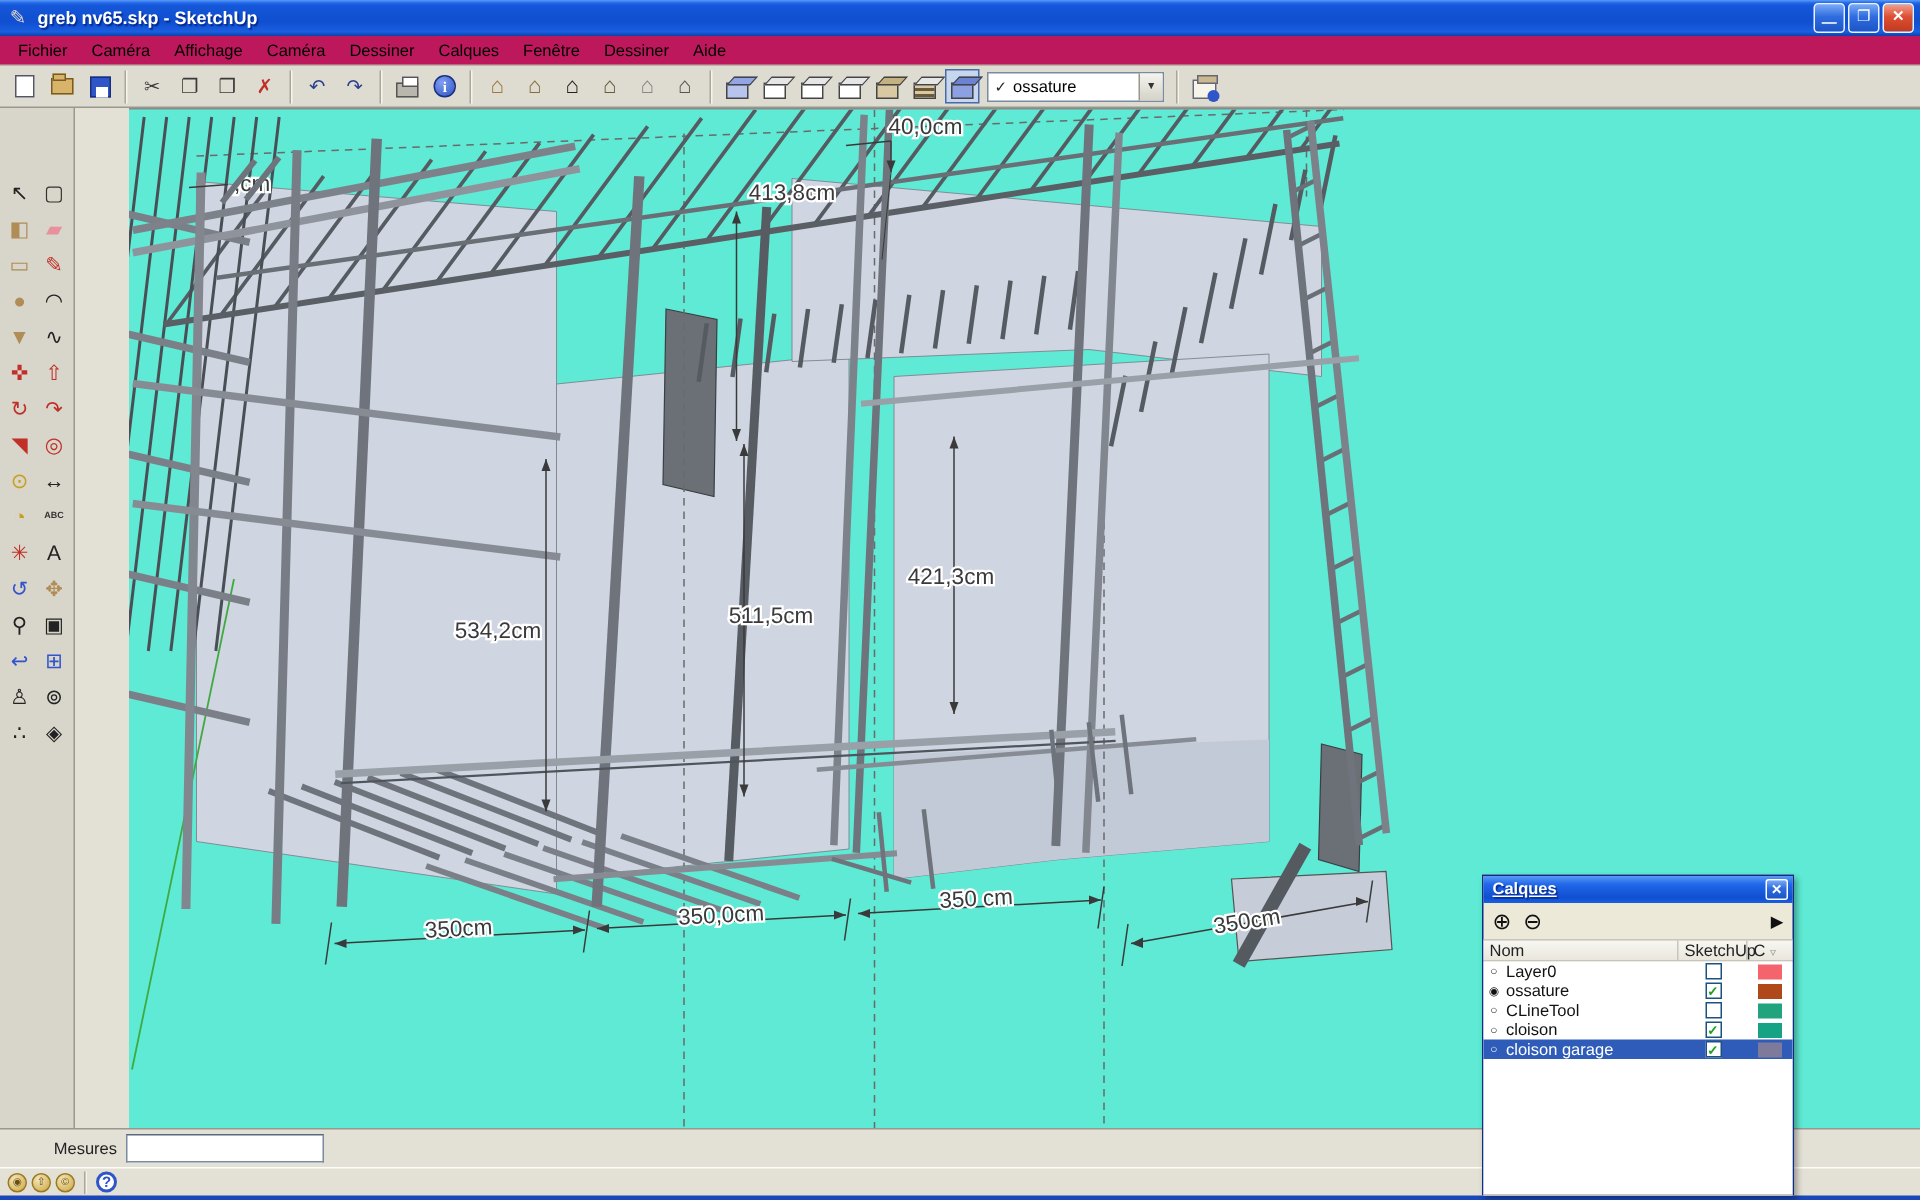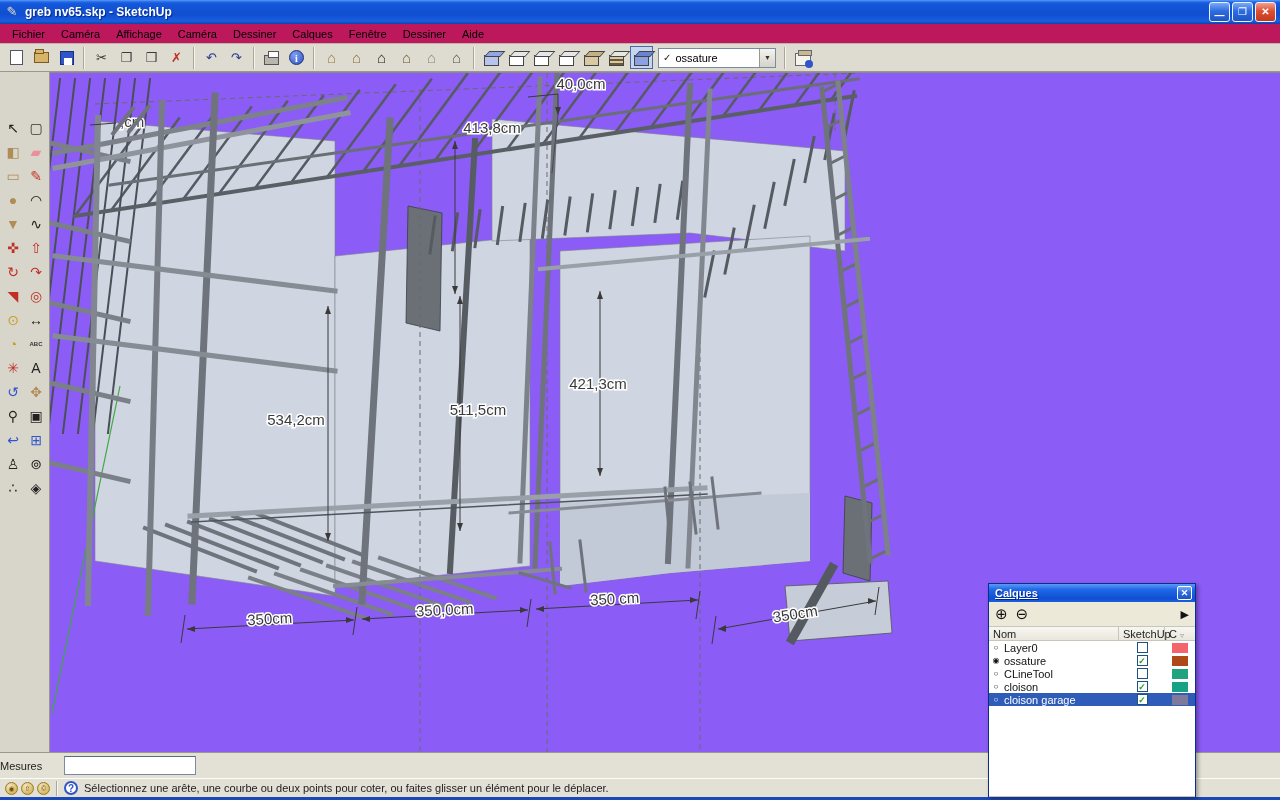--- a/index.html
+++ b/index.html
@@ -65,21 +65,21 @@
   
   .main { display:flex; height:680px; }
   .palette { width:50px; background:#d8d5ca; border-right:1px solid #9a978c; padding-top:44px; }
   .palette .prow { display:flex; justify-content:center; }
   .ptool { width:23px; height:24px; display:flex; align-items:center; justify-content:center;
     font-size:14px; color:#333; cursor:default; }
   .pt-tan { color:#b08d57; } .pt-red { color:#c03028; } .pt-blue { color:#3355cc; }
   .pt-pink { color:#e8909c; } .pt-yel { color:#c8a020; } .pt-dark { color:#222; }
   .pt-sm { font-size:6px; font-weight:bold; letter-spacing:0; color:#333; }
 
-  .canvas { position:relative; flex:1; background:#8b5cf6; border-top:1px solid #8a8a8a; overflow:hidden; }
+  .canvas { position:relative; flex:1; background:#5eead4; border-top:1px solid #8a8a8a; overflow:hidden;margin-left:36px; }
   .canvas svg { position:absolute; left:0; top:0; }
   .dimtxt { font-family:"Liberation Sans",sans-serif; font-size:15px; fill:#3a3a3a;
     paint-order:stroke; stroke:#ffffff; stroke-width:3px; }
 
   
   .dlg { position:absolute; left:988px; top:583px; width:208px; height:214px; z-index:50;
     background:#ece9d8; border:1px solid #0b2f88; box-shadow:2px 2px 4px rgba(0,0,0,.35); }
   .dlg-title { height:18px; display:flex; align-items:center; padding:0 3px 0 6px;
     background:linear-gradient(180deg,#5a9cf5,#2268ea 30%,#0f4fd0 80%,#1a5fe0);
     color:#fff; font-weight:bold; }
@@ -103,21 +103,21 @@
   .lrow .vis { width:46px; display:flex; justify-content:center; }
   .lrow .cbx { width:11px; height:11px; background:#fff; border:1px solid #1c5180;
     font-size:9px; line-height:10px; text-align:center; color:#21a121; font-weight:bold; }
   .lrow .colc { width:30px; display:flex; justify-content:center; }
   .lrow .sw { width:16px; height:10px; }
   .lrow.sel { background:#2e5cb8; color:#fff; }
 
   
   .mesures { height:26px; background:#e3e0d5; border-top:1px solid #9a978c;
     display:flex; align-items:center; }
-  .mesures label { width:64px; padding-right:6px; color:#222; }
+  .mesures label { width:84px; text-align:right; padding-right:6px; color:#222; }
   .mesures input { width:132px; height:19px; border:1px solid #7a8aa0;
     border-top-color:#5a6a80; background:#fff; font-family:"Liberation Sans",sans-serif; font-size:11px; padding:0 3px; }
   .statusbar { height:19px; background:#e3e0d5; border-top:1px solid #fdfcf8;
     display:flex; align-items:center; padding-left:5px; color:#222; }
   .scoin { width:13px; height:13px; border-radius:50%; margin-right:3px;
     background:radial-gradient(circle at 35% 30%,#f3e6bd,#cda53e); border:1px solid #9a7a20;
     font-size:7px; line-height:12px; text-align:center; color:#6a4f10; }
   .ssep { width:2px; height:15px; margin:0 6px 0 3px;
     border-left:1px solid #aaa79a; border-right:1px solid #f6f4ec; }
   .shelp { width:14px; height:14px; border-radius:50%; border:2px solid #2f55c8; color:#2f55c8;
@@ -638,15 +638,14 @@
 <div class="mesures">
   <label>Mesures</label>
   <input type="text" value="" style="">
 </div>
 <div class="statusbar">
   <span class="scoin">◉</span>
   <span class="scoin">⇧</span>
   <span class="scoin">©</span>
   <span class="ssep"></span>
   <span class="shelp">?</span>
-  <span>Sélectionnez une arête, une courbe ou deux points pour coter, ou faites glisser un élément pour le déplacer.</span>
 </div>
 <div class="bottomstrip"></div>
 
 </body></html>

